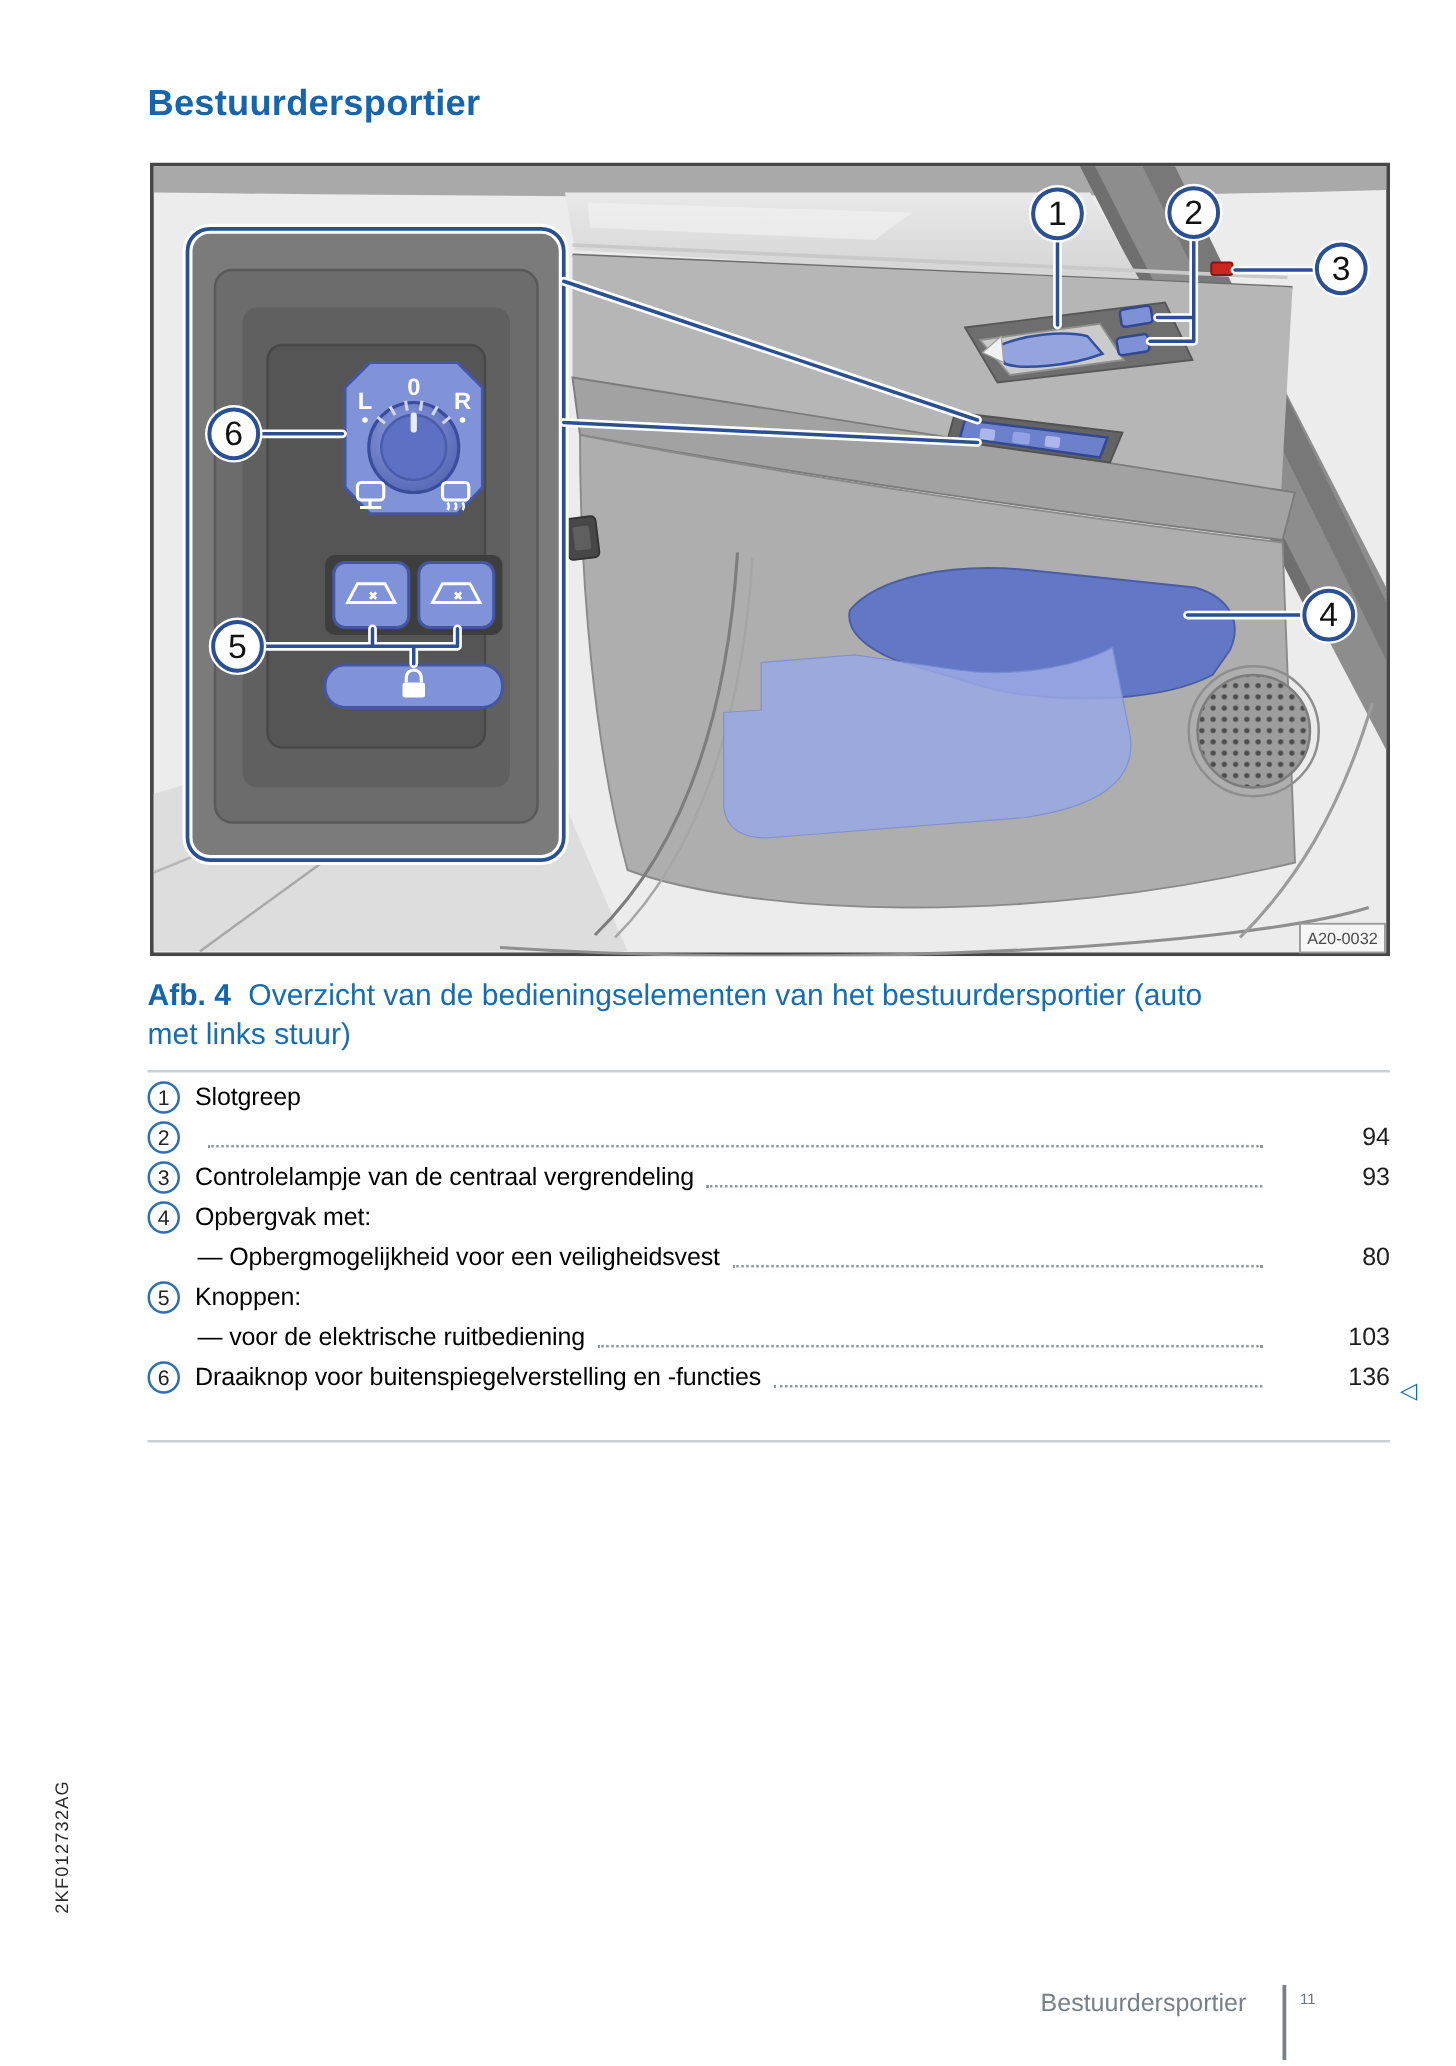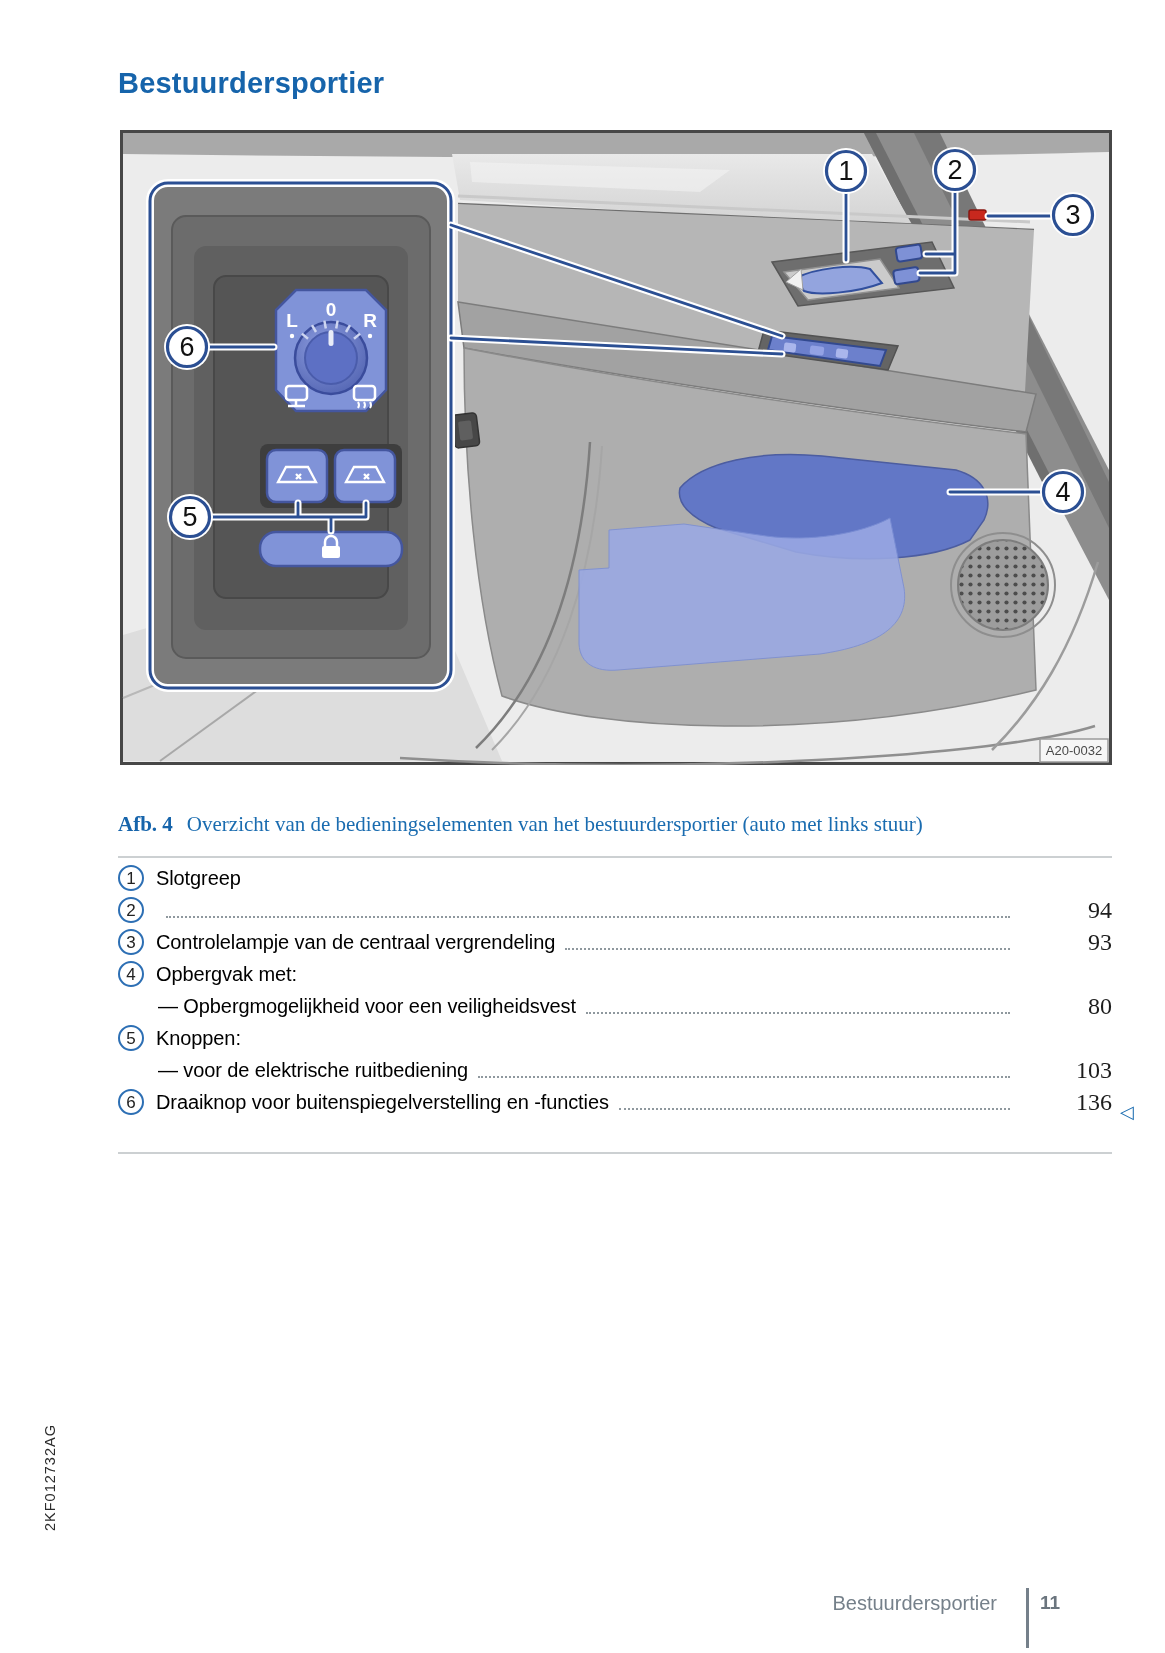--- a/index.html
+++ b/index.html
@@ -5,47 +5,47 @@
   html,body{margin:0;padding:0;background:#ffffff;}
   body{width:1165px;height:1653px;position:relative;overflow:hidden;
        font-family:"Liberation Sans",sans-serif;color:#1d1d1d;}
 
   .page-title{position:absolute;left:118px;top:66px;font-size:29px;line-height:34px;
               font-weight:bold;color:#1664ab;letter-spacing:.2px;}
 
   .figure-wrap{position:absolute;left:120px;top:130px;width:992px;height:635px;}
   .figure-wrap svg{display:block;width:100%;height:100%;}
 
-  .caption{position:absolute;left:118px;top:809px;width:845px;font-size:21px;
-           line-height:31px;color:#1a6cb0;font-family:Liberation Serif, serif;}
+  .caption{position:absolute;left:118px;top:781px;width:845px;font-size:24px;
+           line-height:31px;color:#1a6cb0;}
   .caption .cap-label{font-weight:bold;margin-right:14px;color:#1664ab;}
 
   .rule{position:absolute;left:118px;width:994px;border-top:2px solid #ccd0d2;height:0;}
   .rule-top{top:856px;}
   .rule-bottom{top:1152px;}
 
   .legend{position:absolute;left:118px;top:862px;width:994px;}
   .legend-row{display:flex;align-items:center;height:32px;position:relative;}
   .lnum{flex:0 0 26px;width:26px;height:26px;border:2.5px solid #2d6fb4;border-radius:50%;
         box-sizing:border-box;display:flex;align-items:center;justify-content:center;
         font-size:17px;color:#222;margin-right:12px;line-height:1;}
   .llabel{font-size:20px;color:#000000;white-space:nowrap;letter-spacing:-0.1px;}
   .leader{flex:1;border-bottom:2.5px dotted #8f989e;align-self:flex-end;
           margin:0 12px 8px 10px;min-width:30px;}
-  .lpage{flex:0 0 90px;width:90px;text-align:right;font-size:24px;color:#1d1d1d;font-family:Liberation Serif, serif;}
+  .lpage{flex:0 0 90px;width:90px;text-align:right;font-size:20px;color:#1d1d1d;}
   .legend-row.sub{padding-left:40px;}
   .nav-tri{position:absolute;left:1002px;top:15px;font-size:18px;color:#1a6cb0;}
 
   .side-code{position:absolute;left:42px;top:1336px;height:195px;width:22px;
              writing-mode:vertical-rl;transform:rotate(180deg);
              font-size:14.5px;color:#2b2b2b;letter-spacing:1px;}
 
   .footer-section{position:absolute;top:1592px;right:168px;font-size:20px;color:#75808a;}
   .footer-bar{position:absolute;left:1026px;top:1588px;width:3px;height:60px;background:#75808a;}
-  .footer-page{position:absolute;left:1040px;top:1592px;font-size:19px;color:#6b757e;font-weight:bold;}
+  .footer-page{position:absolute;left:1040px;top:1592px;font-size:12px;color:#6b757e;}
 </style>
 </head>
 <body>
 
 <div class="page-title">Bestuurdersportier</div>
 
 <div class="figure-wrap">
 <svg viewBox="0 0 992 635" xmlns="http://www.w3.org/2000/svg">
   <defs>
     <linearGradient id="gGlass" x1="0" y1="0" x2="0" y2="1">

